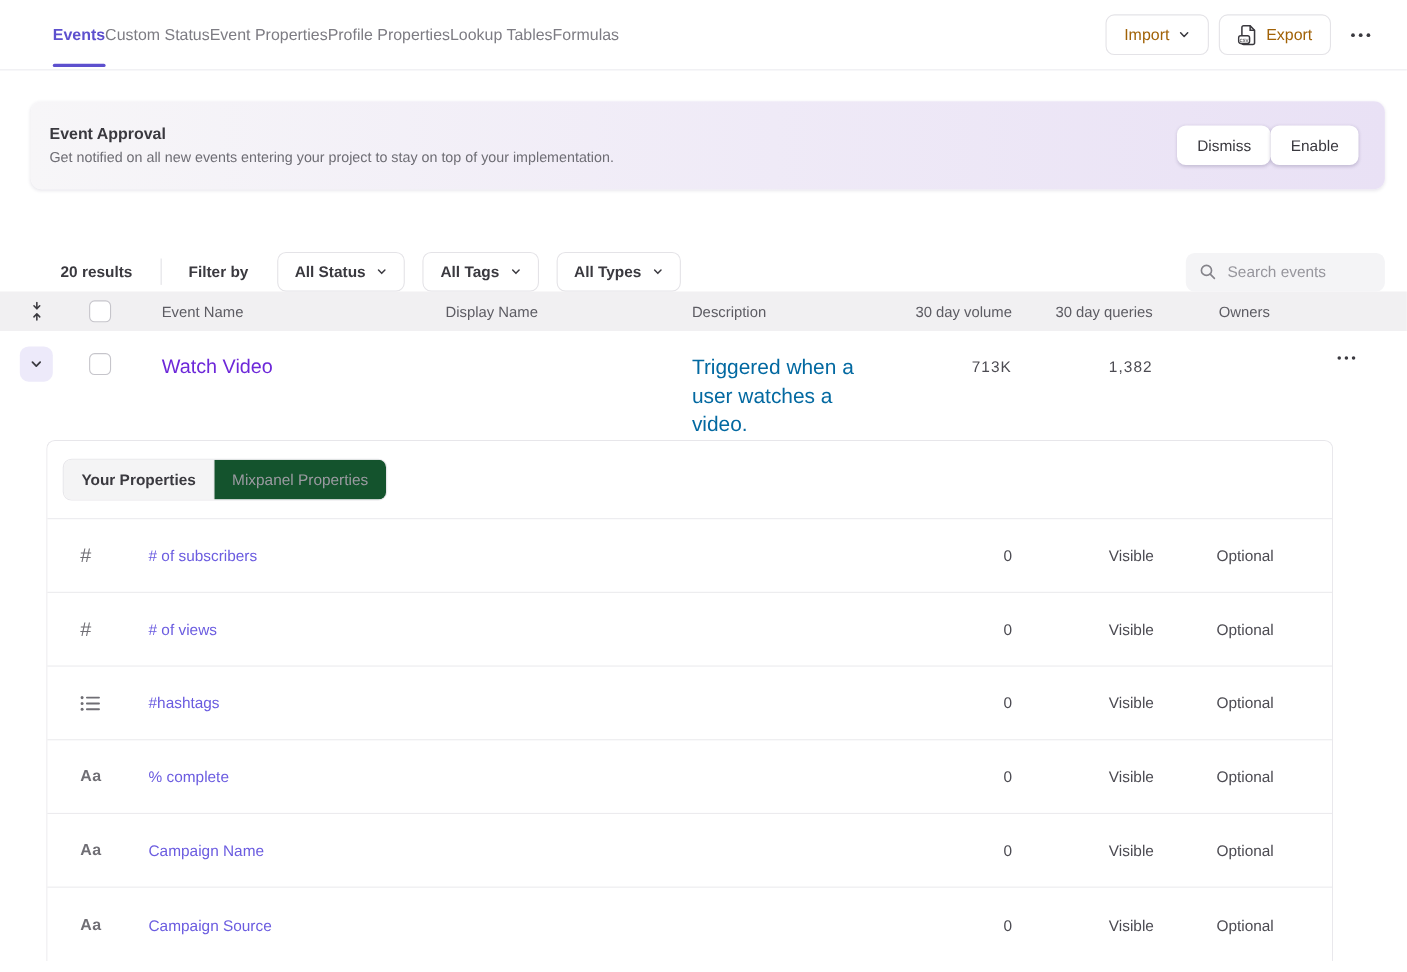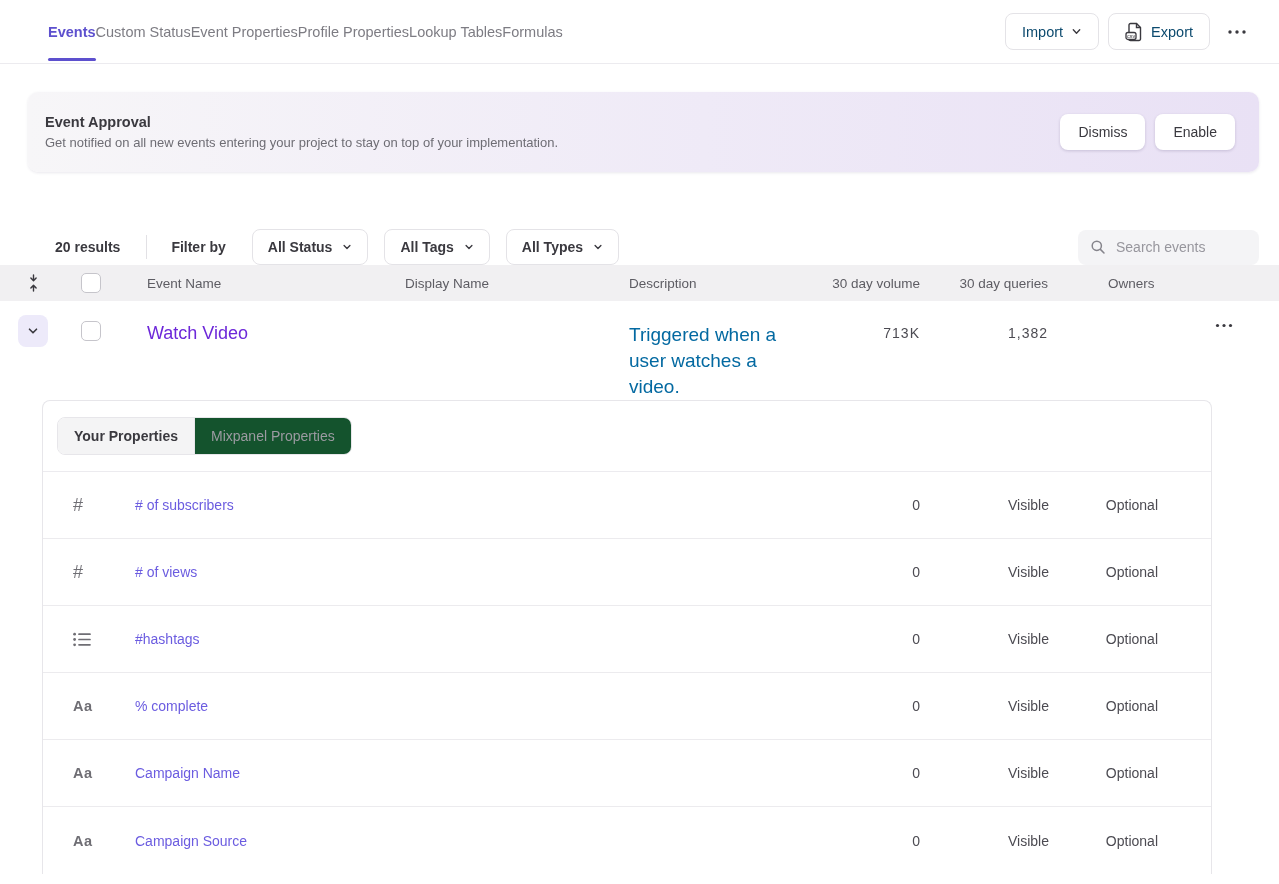--- a/index.html
+++ b/index.html
@@ -11,32 +11,32 @@
     padding:0 24px 0 48px; border-bottom:1px solid #ecebef; background:#fff; }
   .tabs { display:flex; align-items:center; height:100%; }
   .tab { position:relative; height:100%; display:flex; align-items:center;
     font-size:14.5px; color:#7d7c83; cursor:pointer; white-space:nowrap; }
   .tab.active { color:#5d50ce; font-weight:bold; }
   .tab.active::after { content:""; position:absolute; left:0; right:0; bottom:2px;
     height:3px; border-radius:2px; background:#5d50ce; }
   .nav-actions { display:flex; align-items:center; gap:9px; }
   .btn { display:flex; align-items:center; gap:8px; height:37px; padding:0 16px;
     background:#fff; border:1px solid #e4e3e7; border-radius:8px; font-size:14.5px;
-    color:#0c4a6e; font-family:inherit; cursor:pointer; }
+    color:#a16207; font-family:inherit; cursor:pointer; }
   .kebab-btn { border:none; background:transparent; cursor:pointer; padding:6px 8px; }
 
   
   .banner-wrap { padding:28px 20px 0 28px; }
   .banner { height:80px; border-radius:10px; display:flex; align-items:center;
     justify-content:space-between; padding:0 24px 0 17px;
     background:linear-gradient(90deg,#f7f6f8 0%, #efeaf7 55%, #e9e1f5 100%);
     box-shadow:0 1px 3px rgba(40,30,80,.10); }
   .banner-title { font-size:14.5px; font-weight:bold; color:#3a393f; margin-bottom:5px; }
   .banner-desc { font-size:13px; color:#6e6d74; }
-  .banner-actions { display:flex; gap:10px; }
+  .banner-actions { display:flex; }
   .banner-actions button { height:36px; padding:0 18px; border:none; border-radius:8px;
     background:#fff; box-shadow:0 1px 3px rgba(40,30,80,.18); font-size:14px;
     color:#3a393f; font-family:inherit; cursor:pointer; }
 
   
   .filter-row { display:flex; align-items:center; margin:57px 20px 0 55px; height:36px; }
   .results { font-size:14px; font-weight:bold; color:#3a393f; }
   .vdiv { width:1px; height:24px; background:#e2e1e5; margin:0 24px 0 26px; }
   .filter-by { font-size:14px; font-weight:bold; color:#3a393f; margin-right:26px; }
   .dropdown { display:flex; align-items:center; gap:10px; height:36px; padding:0 15px;

